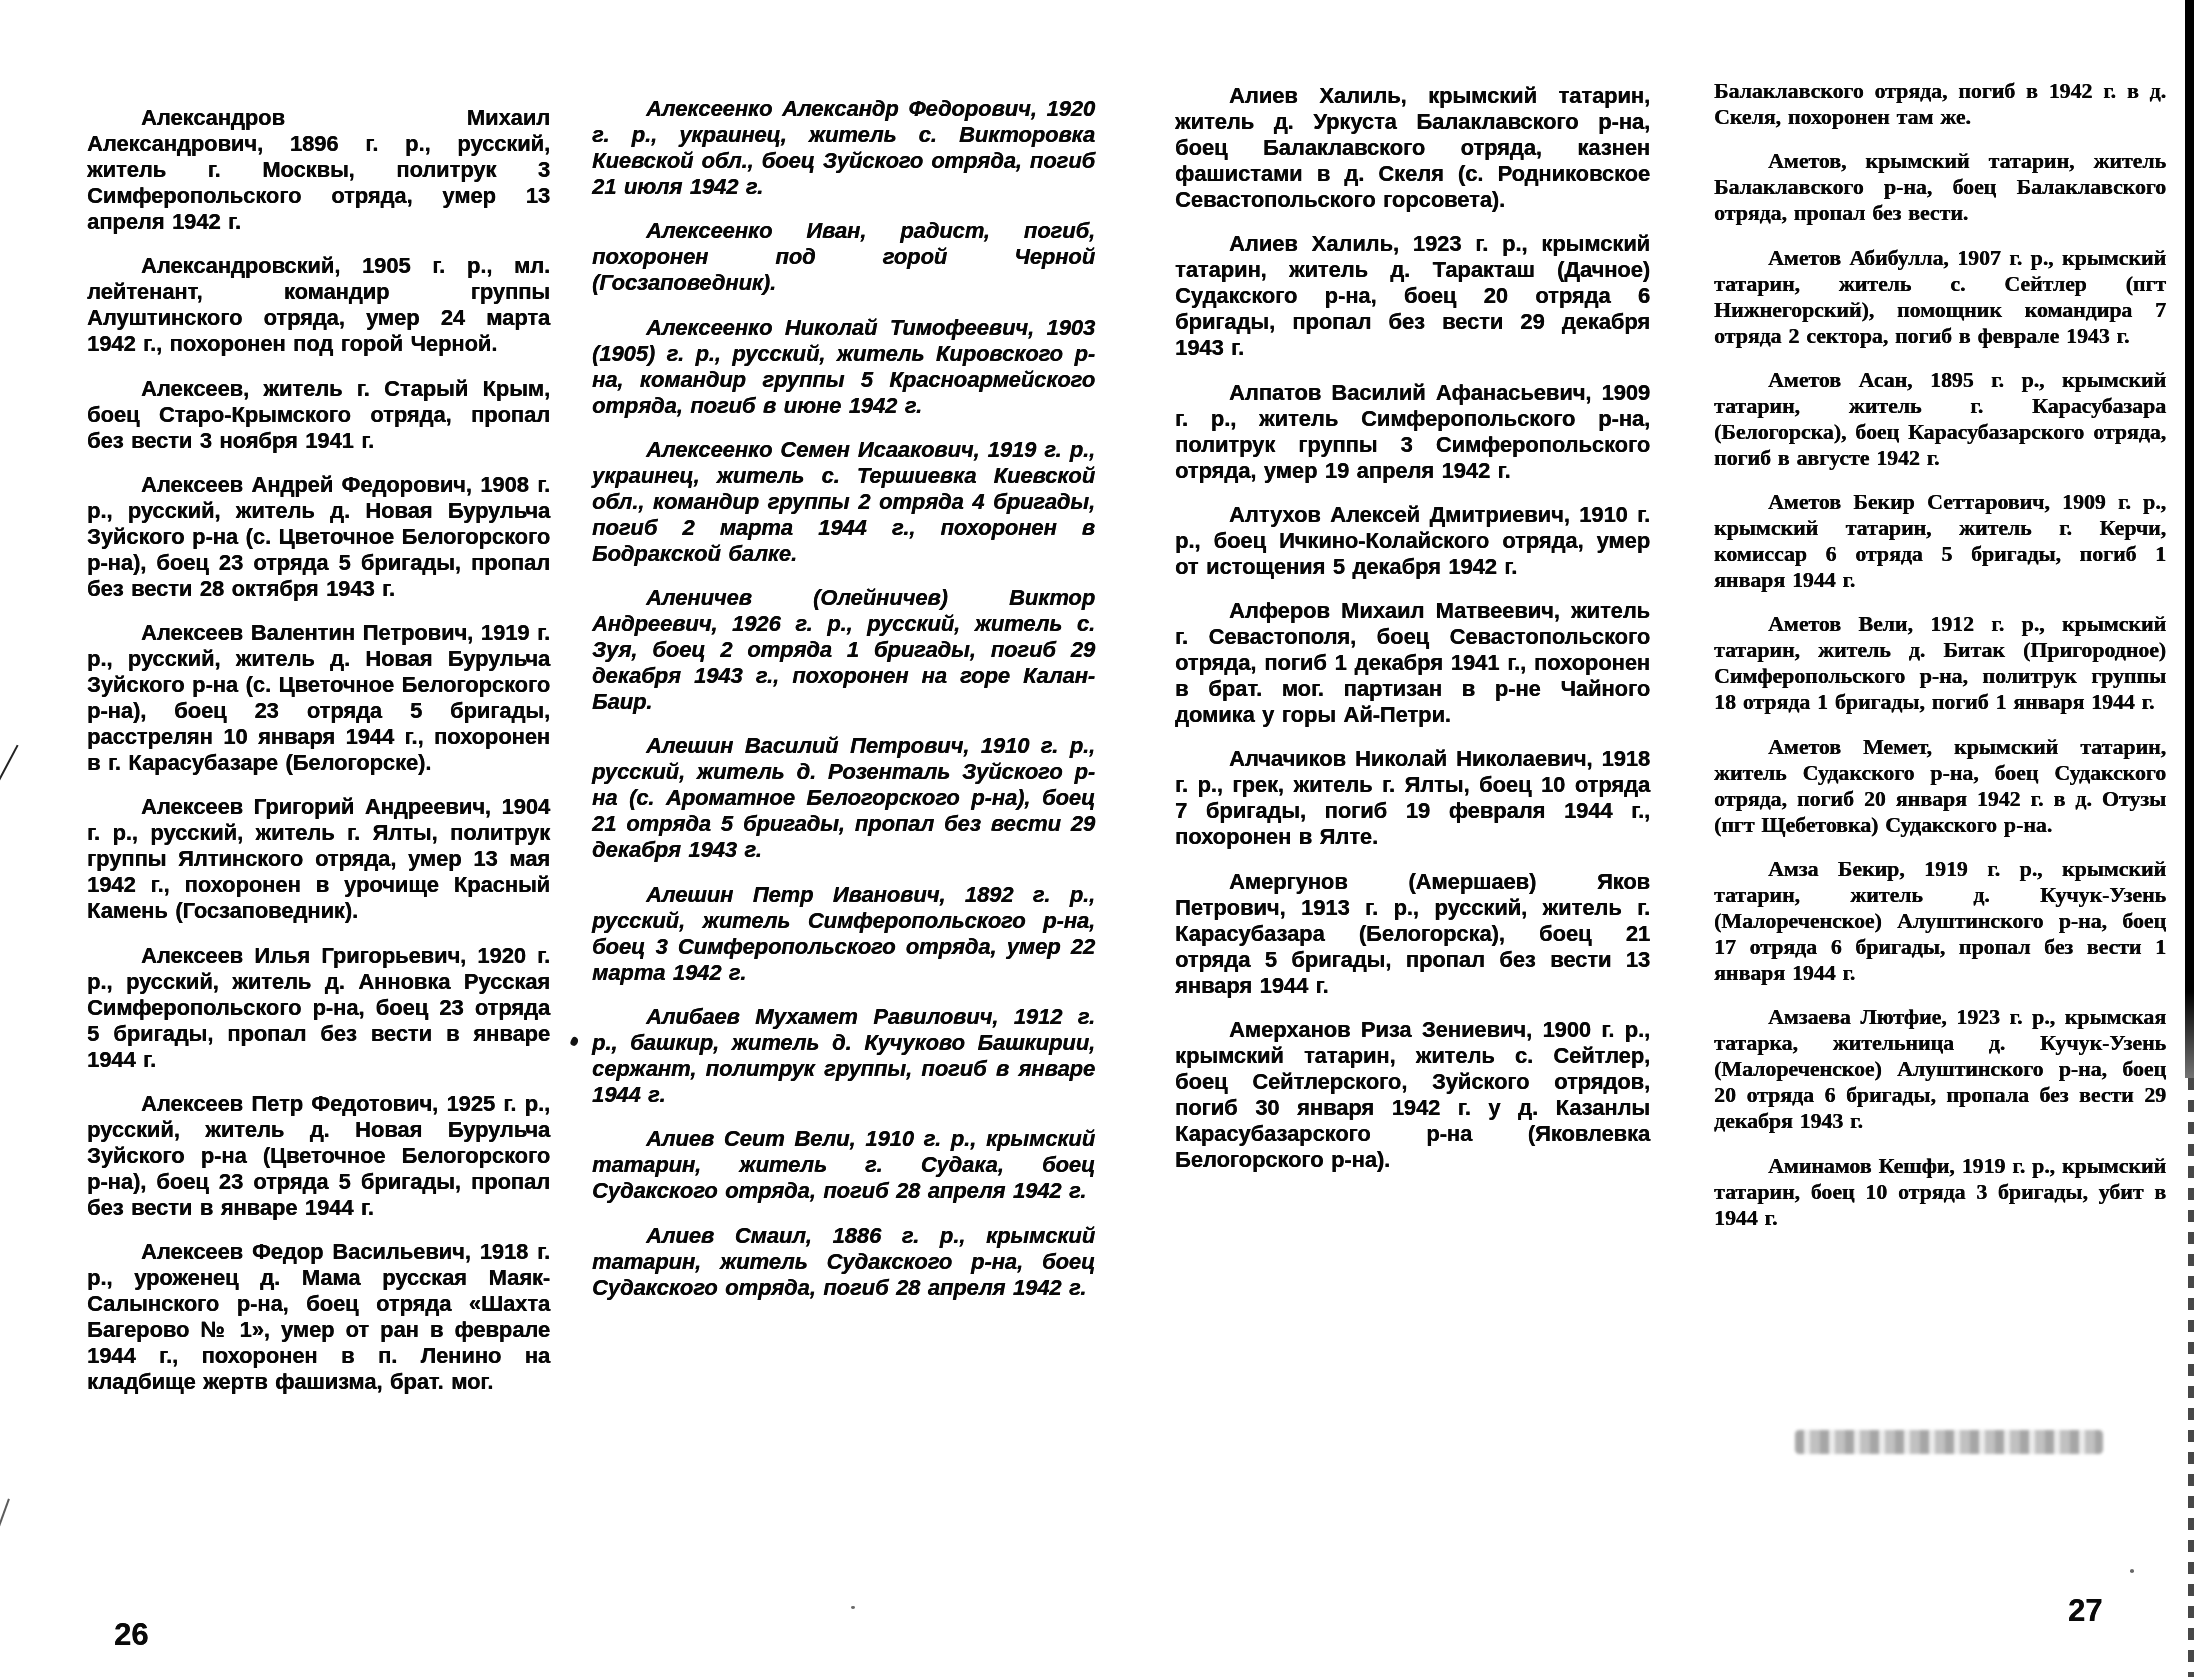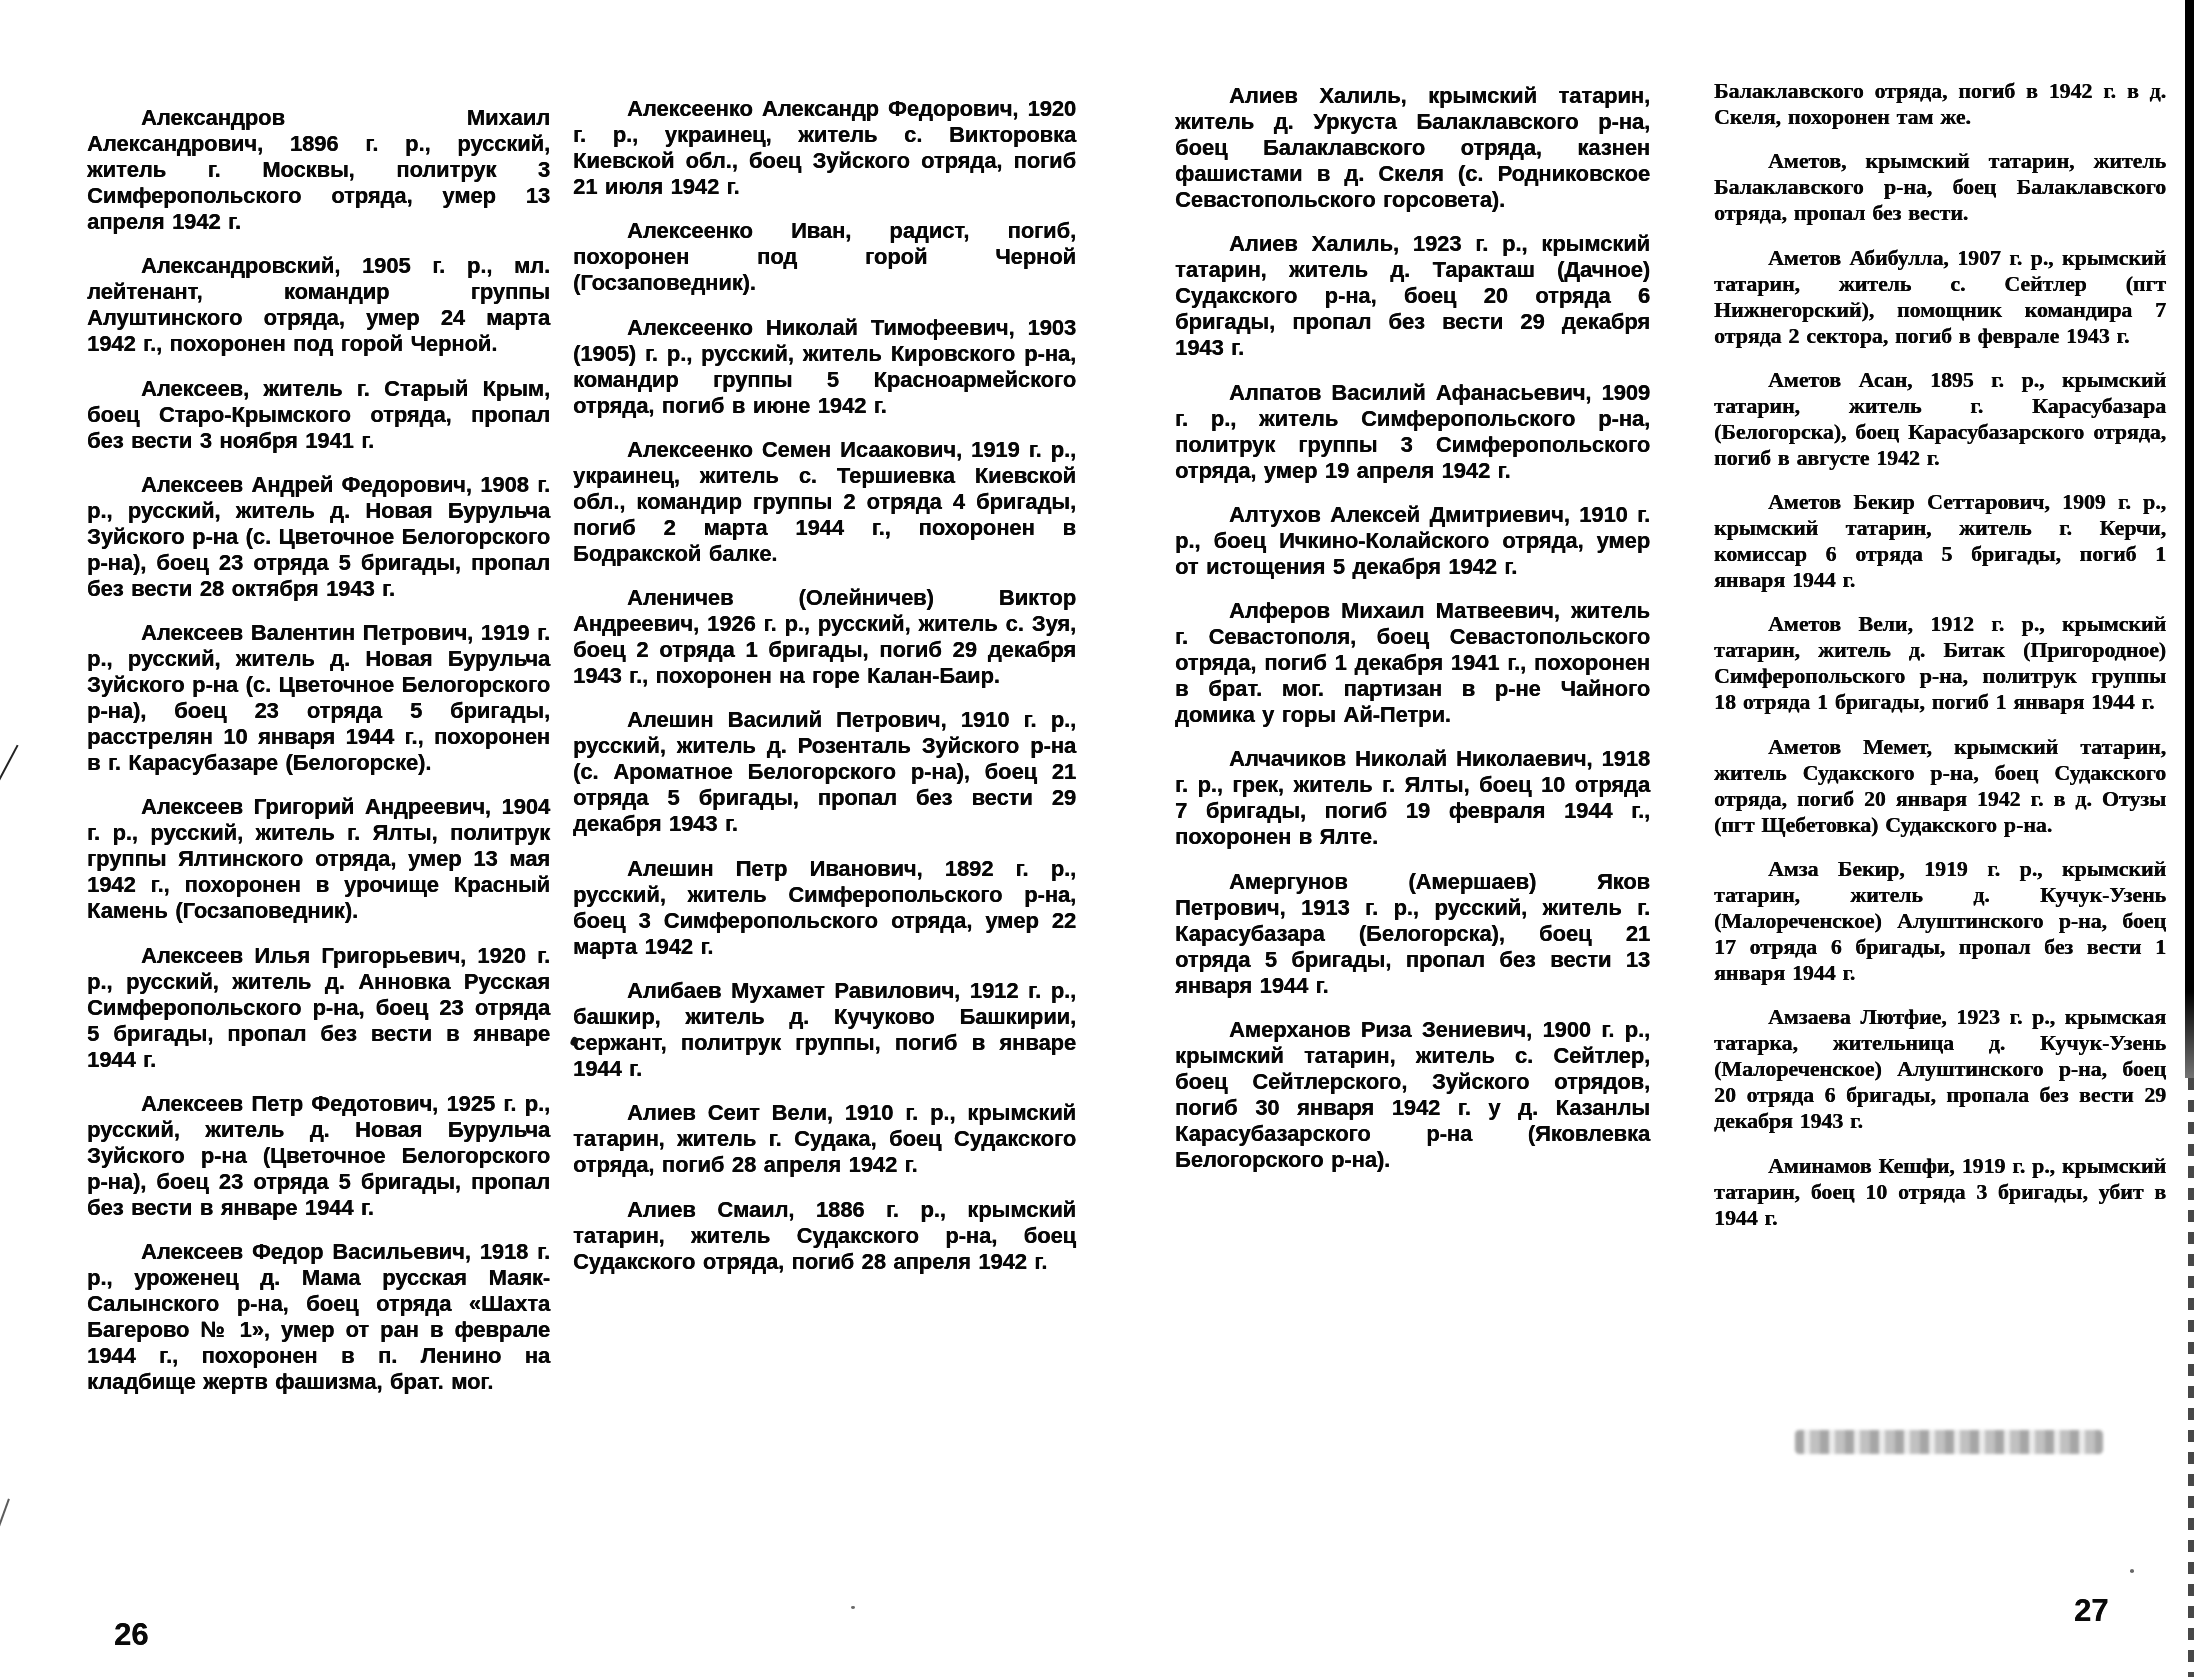--- a/index.html
+++ b/index.html
@@ -122,21 +122,21 @@
       <p>Александров Михаил Александрович, 1896 г. р., русский, житель г. Москвы, политрук 3 Симферопольского отряда, умер 13 апреля 1942 г.</p>
       <p>Александровский, 1905 г. р., мл. лейтенант, командир группы Алуштинского отряда, умер 24 марта 1942 г., похоронен под горой Черной.</p>
       <p>Алексеев, житель г. Старый Крым, боец Старо-Крымского отряда, пропал без вести 3 ноября 1941 г.</p>
       <p>Алексеев Андрей Федорович, 1908 г. р., русский, житель д. Новая Бурульча Зуйского р-на (с. Цветочное Белогорского р-на), боец 23 отряда 5 бригады, пропал без вести 28 октября 1943 г.</p>
       <p>Алексеев Валентин Петрович, 1919 г. р., русский, житель д. Новая Бурульча Зуйского р-на (с. Цветочное Белогорского р-на), боец 23 отряда 5 бригады, расстрелян 10 января 1944 г., похоронен в г. Карасубазаре (Белогорске).</p>
       <p>Алексеев Григорий Андреевич, 1904 г. р., русский, житель г. Ялты, политрук группы Ялтинского отряда, умер 13 мая 1942 г., похоронен в урочище Красный Камень (Госзаповедник).</p>
       <p>Алексеев Илья Григорьевич, 1920 г. р., русский, житель д. Анновка Русская Симферопольского р-на, боец 23 отряда 5 бригады, пропал без вести в январе 1944 г.</p>
       <p>Алексеев Петр Федотович, 1925 г. р., русский, житель д. Новая Бурульча Зуйского р-на (Цветочное Белогорского р-на), боец 23 отряда 5 бригады, пропал без вести в январе 1944 г.</p>
       <p>Алексеев Федор Васильевич, 1918 г. р., уроженец д. Мама русская Маяк-Салынского р-на, боец отряда «Шахта Багерово № 1», умер от ран в феврале 1944 г., похоронен в п. Ленино на кладбище жертв фашизма, брат. мог.</p>
     </div>
-    <div class="col" style="left:573px; top:96px; width:503px;">
+    <div class="col" style="left:592px; top:96px; width:503px;font-style:italic;">
       <p>Алексеенко Александр Федорович, 1920 г. р., украинец, житель с. Викторовка Киевской обл., боец Зуйского отряда, погиб 21 июля 1942 г.</p>
       <p>Алексеенко Иван, радист, погиб, похоронен под горой Черной (Госзаповедник).</p>
       <p>Алексеенко Николай Тимофеевич, 1903 (1905) г. р., русский, житель Кировского р-на, командир группы 5 Красноармейского отряда, погиб в июне 1942 г.</p>
       <p>Алексеенко Семен Исаакович, 1919 г. р., украинец, житель с. Тершиевка Киевской обл., командир группы 2 отряда 4 бригады, погиб 2 марта 1944 г., похоронен в Бодракской балке.</p>
       <p>Аленичев (Олейничев) Виктор Андреевич, 1926 г. р., русский, житель с. Зуя, боец 2 отряда 1 бригады, погиб 29 декабря 1943 г., похоронен на горе Калан-Баир.</p>
       <p>Алешин Василий Петрович, 1910 г. р., русский, житель д. Розенталь Зуйского р-на (с. Ароматное Белогорского р-на), боец 21 отряда 5 бригады, пропал без вести 29 декабря 1943 г.</p>
       <p>Алешин Петр Иванович, 1892 г. р., русский, житель Симферопольского р-на, боец 3 Симферопольского отряда, умер 22 марта 1942 г.</p>
       <p>Алибаев Мухамет Равилович, 1912 г. р., башкир, житель д. Кучуково Башкирии, сержант, политрук группы, погиб в январе 1944 г.</p>
       <p>Алиев Сеит Вели, 1910 г. р., крымский татарин, житель г. Судака, боец Судакского отряда, погиб 28 апреля 1942 г.</p>
       <p>Алиев Смаил, 1886 г. р., крымский татарин, житель Судакского р-на, боец Судакского отряда, погиб 28 апреля 1942 г.</p>
@@ -160,21 +160,21 @@
       <p>Аметов, крымский татарин, житель Балаклавского р-на, боец Балаклавского отряда, пропал без вести.</p>
       <p>Аметов Абибулла, 1907 г. р., крымский татарин, житель с. Сейтлер (пгт Нижнегорский), помощник командира 7 отряда 2 сектора, погиб в феврале 1943 г.</p>
       <p>Аметов Асан, 1895 г. р., крымский татарин, житель г. Карасубазара (Белогорска), боец Карасубазарского отряда, погиб в августе 1942 г.</p>
       <p>Аметов Бекир Сеттарович, 1909 г. р., крымский татарин, житель г. Керчи, комиссар 6 отряда 5 бригады, погиб 1 января 1944 г.</p>
       <p>Аметов Вели, 1912 г. р., крымский татарин, житель д. Битак (Пригородное) Симферопольского р-на, политрук группы 18 отряда 1 бригады, погиб 1 января 1944 г.</p>
       <p>Аметов Мемет, крымский татарин, житель Судакского р-на, боец Судакского отряда, погиб 20 января 1942 г. в д. Отузы (пгт Щебетовка) Судакского р-на.</p>
       <p>Амза Бекир, 1919 г. р., крымский татарин, житель д. Кучук-Узень (Малореченское) Алуштинского р-на, боец 17 отряда 6 бригады, пропал без вести 1 января 1944 г.</p>
       <p>Амзаева Лютфие, 1923 г. р., крымская татарка, жительница д. Кучук-Узень (Малореченское) Алуштинского р-на, боец 20 отряда 6 бригады, пропала без вести 29 декабря 1943 г.</p>
       <p>Аминамов Кешфи, 1919 г. р., крымский татарин, боец 10 отряда 3 бригады, убит в 1944 г.</p>
     </div>
-    <div class="pagenum" style="left:2068px; top:1593px;margin-left:6px;">27</div>
+    <div class="pagenum" style="left:2068px; top:1593px;">27</div>
   </section>
 
   <div class="edge-band-top"></div>
   <div class="edge-band-bottom"></div>
   <div class="slash-mark-1"></div>
   <div class="slash-mark-2"></div>
   <div class="ink-dot"></div>
   <div class="smudge"></div>
   <div class="speck" style="left:2130px; top:1569px; width:4.4px; height:3.7px;"></div>
   <div class="speck" style="left:851px; top:1606px; width:3.7px; height:2.9px;"></div>

